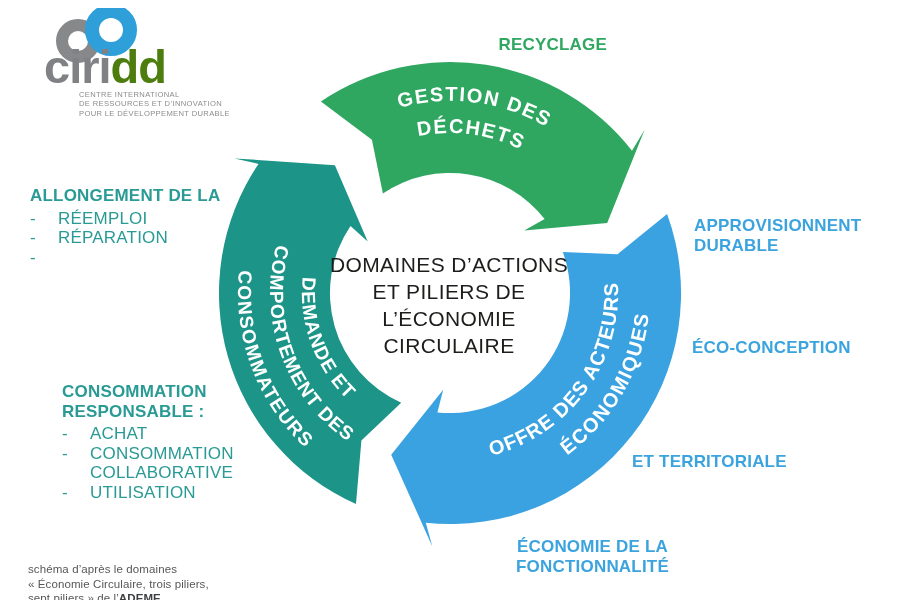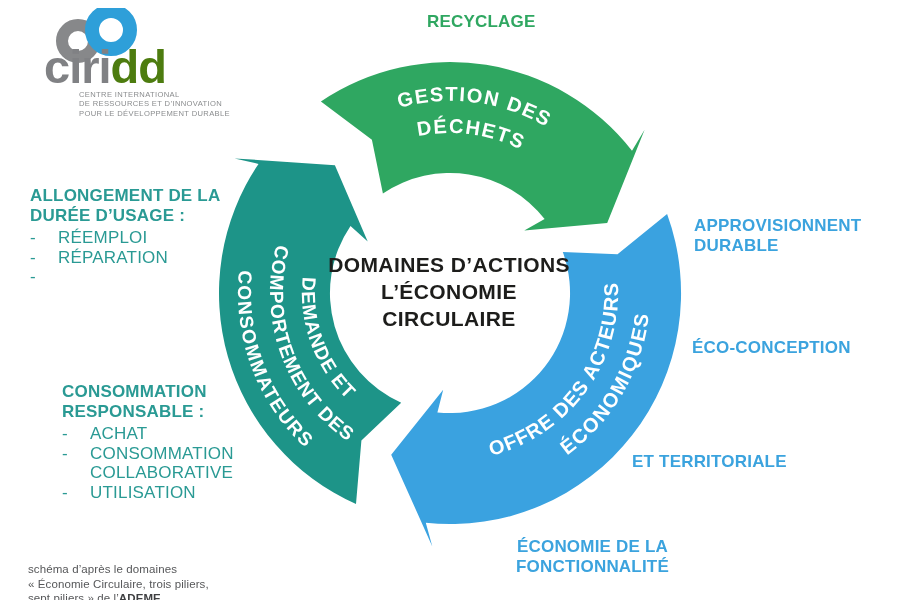--- a/index.html
+++ b/index.html
@@ -14,28 +14,28 @@
   .logo-word .blue{color:#4d7c0f;}
   .logo-tagline{left:59px;top:82px;font-size:7.6px;line-height:9.4px;color:#8a8c8e;
                 letter-spacing:.35px;font-weight:400;}
 
   
   #ring{left:0;top:0;}
   .arc-label{fill:#ffffff;font-weight:700;font-family:"Liberation Sans",sans-serif;}
 
   
   .center-title{left:310px;top:251px;width:278px;text-align:center;color:#1d1d1b;
-                font-size:21px;font-weight:700;line-height:27px;letter-spacing:.4px;}
+                font-size:21px;font-weight:400;line-height:27px;letter-spacing:.4px;}
 
   
   .pillar{font-weight:700;font-size:17px;line-height:19.5px;letter-spacing:.2px;}
   .pillar.teal{color:#2a9a94;}
   .pillar.blue{color:#3ba3de;}
   .pillar.green{color:#2fa761;}
-  .recyclage{left:427px;top:12px;width:180px;text-align:left;}
+  .recyclage{left:427px;top:35px;width:180px;text-align:right;}
   .duration{left:30px;top:186px;}
   .consumption{left:62px;top:382px;}
   .sourcing{left:694px;top:216px;}
   .ecodesign{left:692px;top:338px;}
   .indecology{left:632px;top:452px;}
   .functionality{left:490px;top:537px;width:205px;text-align:center;}
 
   .bullets{margin-top:3px;font-weight:400;letter-spacing:.2px;}
   .bullet-row{display:flex;line-height:19.5px;}
   .bullet-row .dash{width:20px;flex:0 0 20px;}
@@ -114,29 +114,29 @@
   <div class="abs logo-word"><span class="gray">ciri</span><span class="blue">dd</span></div>
   <div class="abs logo-tagline">
     <div>CENTRE INTERNATIONAL</div>
     <div>DE RESSOURCES ET D’INNOVATION</div>
     <div>POUR LE DÉVELOPPEMENT DURABLE</div>
   </div>
 </div>
 
 <div class="abs center-title">
   <div>DOMAINES D’ACTIONS</div>
+  <div>ET PILIERS DE</div>
   <div>L’ÉCONOMIE</div>
   <div>CIRCULAIRE</div>
 </div>
 
 <div class="abs pillar green recyclage">RECYCLAGE</div>
 
 <div class="abs pillar teal duration">
   <div>ALLONGEMENT DE LA</div>
-  <div>DURÉE D’USAGE :</div>
   <div class="bullets">
     <div class="bullet-row">
       <span class="dash">-</span>
       <span class="txt">RÉEMPLOI</span>
     </div>
     <div class="bullet-row">
       <span class="dash">-</span>
       <span class="txt">RÉPARATION</span>
     </div>
     <div class="bullet-row">

